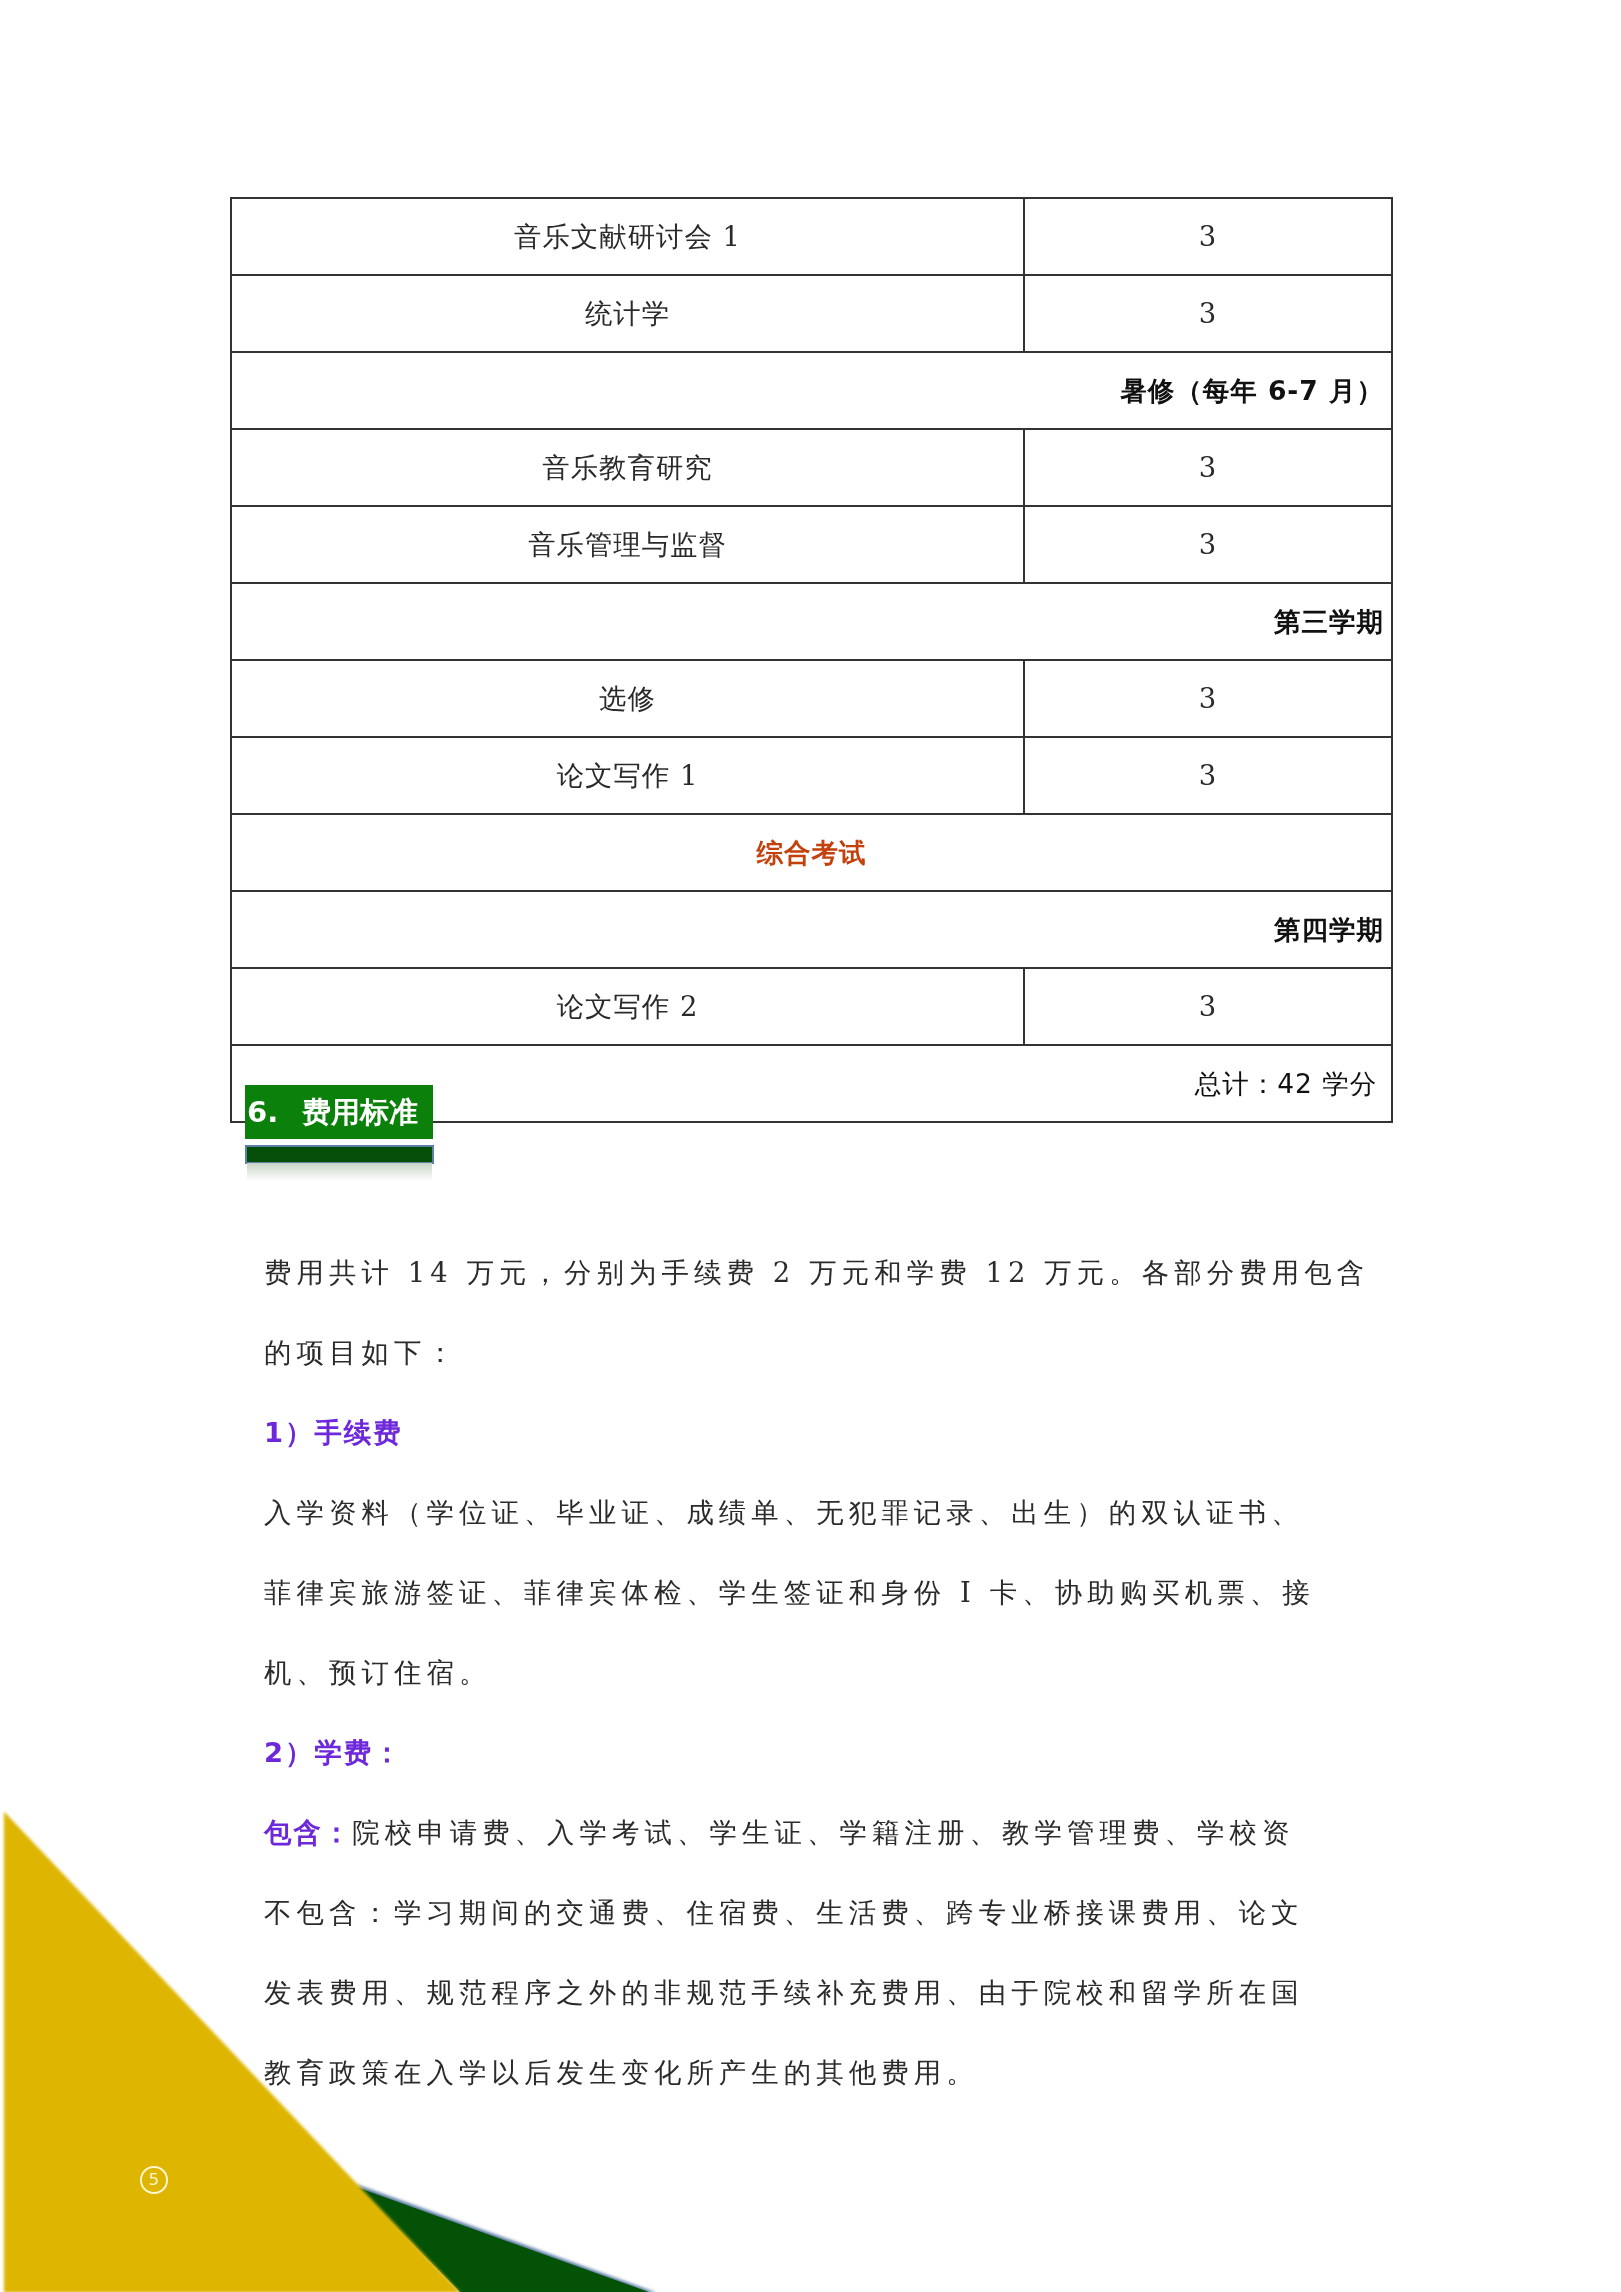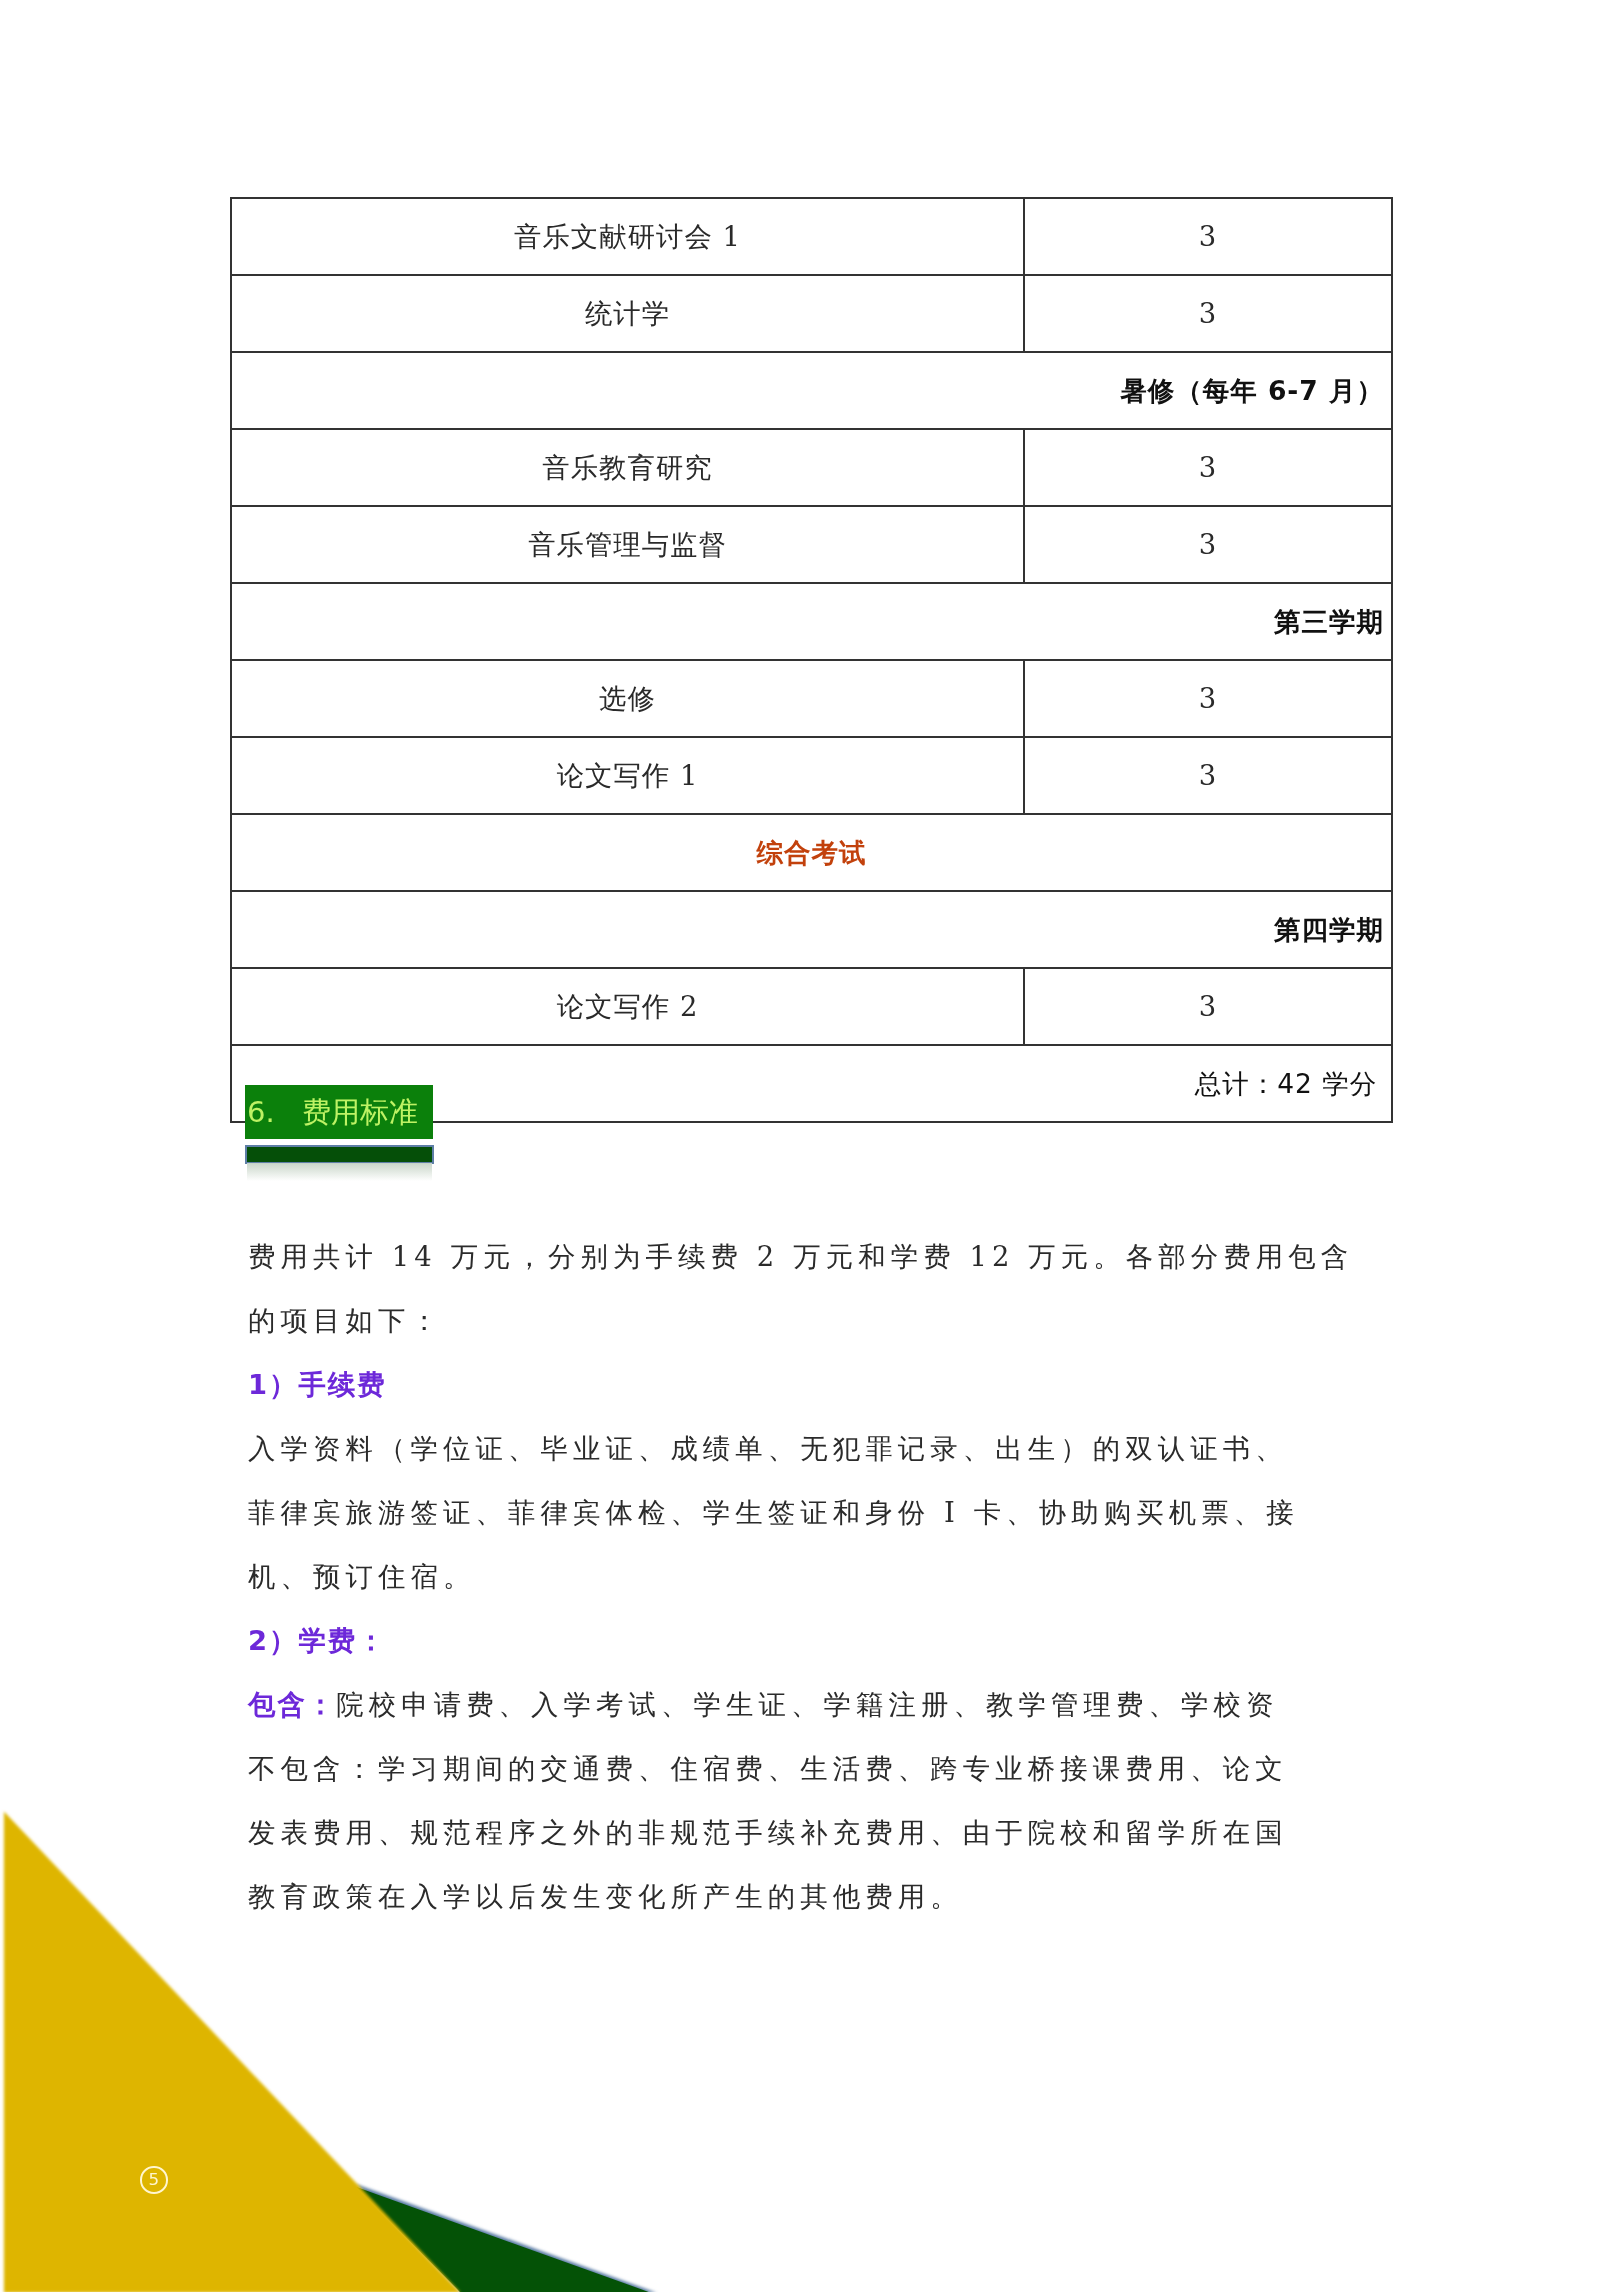--- a/index.html
+++ b/index.html
@@ -30,40 +30,40 @@
     text-align: center; font-weight: bold; color: #c2410c;
     font-family: "DejaVu Sans", "Liberation Sans", sans-serif; font-size: 26.5px;
   }
   .credit-table td.total {
     text-align: right; padding-right: 13.7px; font-weight: normal; color: #111;
     font-family: "DejaVu Sans", "Liberation Sans", sans-serif; font-size: 26.5px;
   }
 
   .heading-box {
     position: absolute; left: 245px; top: 1085px; width: 188px; height: 54px;
-    background: #0b800b; color: #bef264;
+    background: #0b800b; color: #ffffff;
     font-family: "DejaVu Sans", "Liberation Sans", sans-serif;
-    font-size: 29px; line-height: 54px; white-space: nowrap; overflow: hidden;
+    font-size: 29px; line-height: 54px; white-space: nowrap; overflow: hidden; font-weight: bold;
   }
   .heading-box .num { display: inline-block; width: 55px; padding-left: 2px; }
   .heading-bar {
     position: absolute; left: 245px; top: 1145px; width: 185px; height: 14.7px;
     background: #054f08; border: 2px solid #5d7ea6;
   }
   .heading-reflect {
     position: absolute; left: 247px; top: 1163px; width: 185px; height: 17.6px;
     background: linear-gradient(#c9d6c9, rgba(255,255,255,0));
   }
 
   .body-text {
     position: absolute; left: 248px; top: 1225px; width: 1147px;
     font-size: 27.4px; line-height: 64px; letter-spacing: 5.1px;
     color: #2b2b2b;
   }
-  .body-text p { margin: 0; white-space: nowrap; }
+  .body-text p { margin: 16px; white-space: nowrap; }
   .body-text .bold {
     font-weight: bold; color: #6d28d9; letter-spacing: 2px;
     font-family: "DejaVu Sans", "Liberation Sans", sans-serif;
   }
 
   .deco { position: absolute; left: 0; top: 0; width: 1621px; height: 2293px; pointer-events: none; }
   .page-number {
     position: absolute; left: 140px; top: 2166px; width: 23.5px; height: 23.5px;
     border: 2px solid #fff6d0; border-radius: 50%;
     color: #fff6d0; font-family: "DejaVu Sans", "Liberation Sans", sans-serif;

